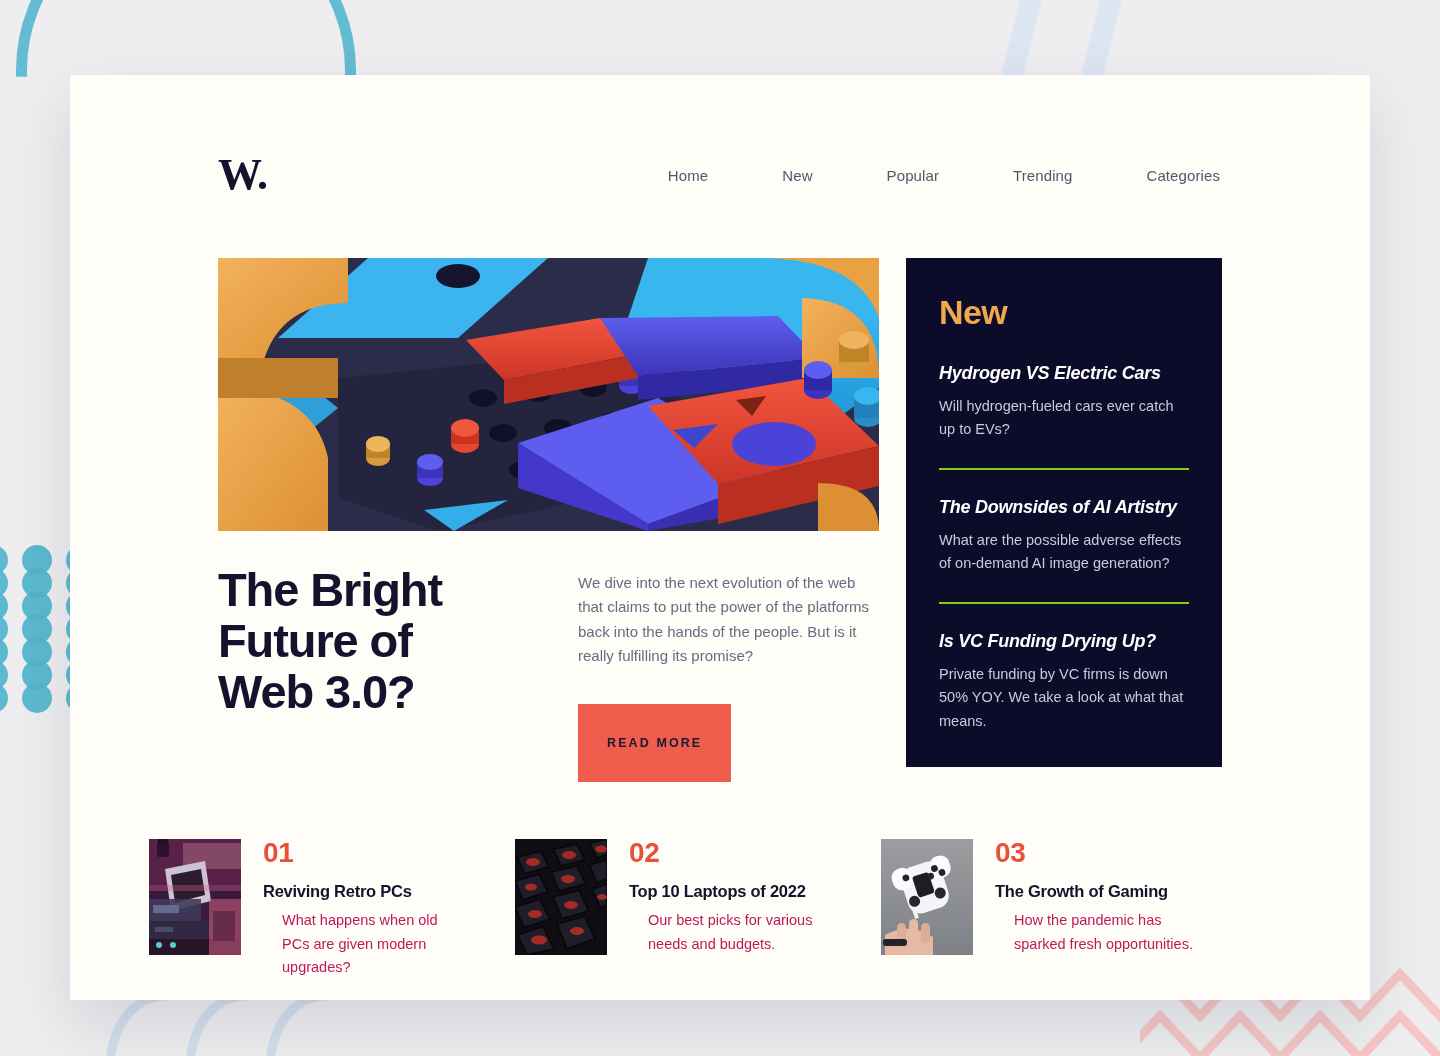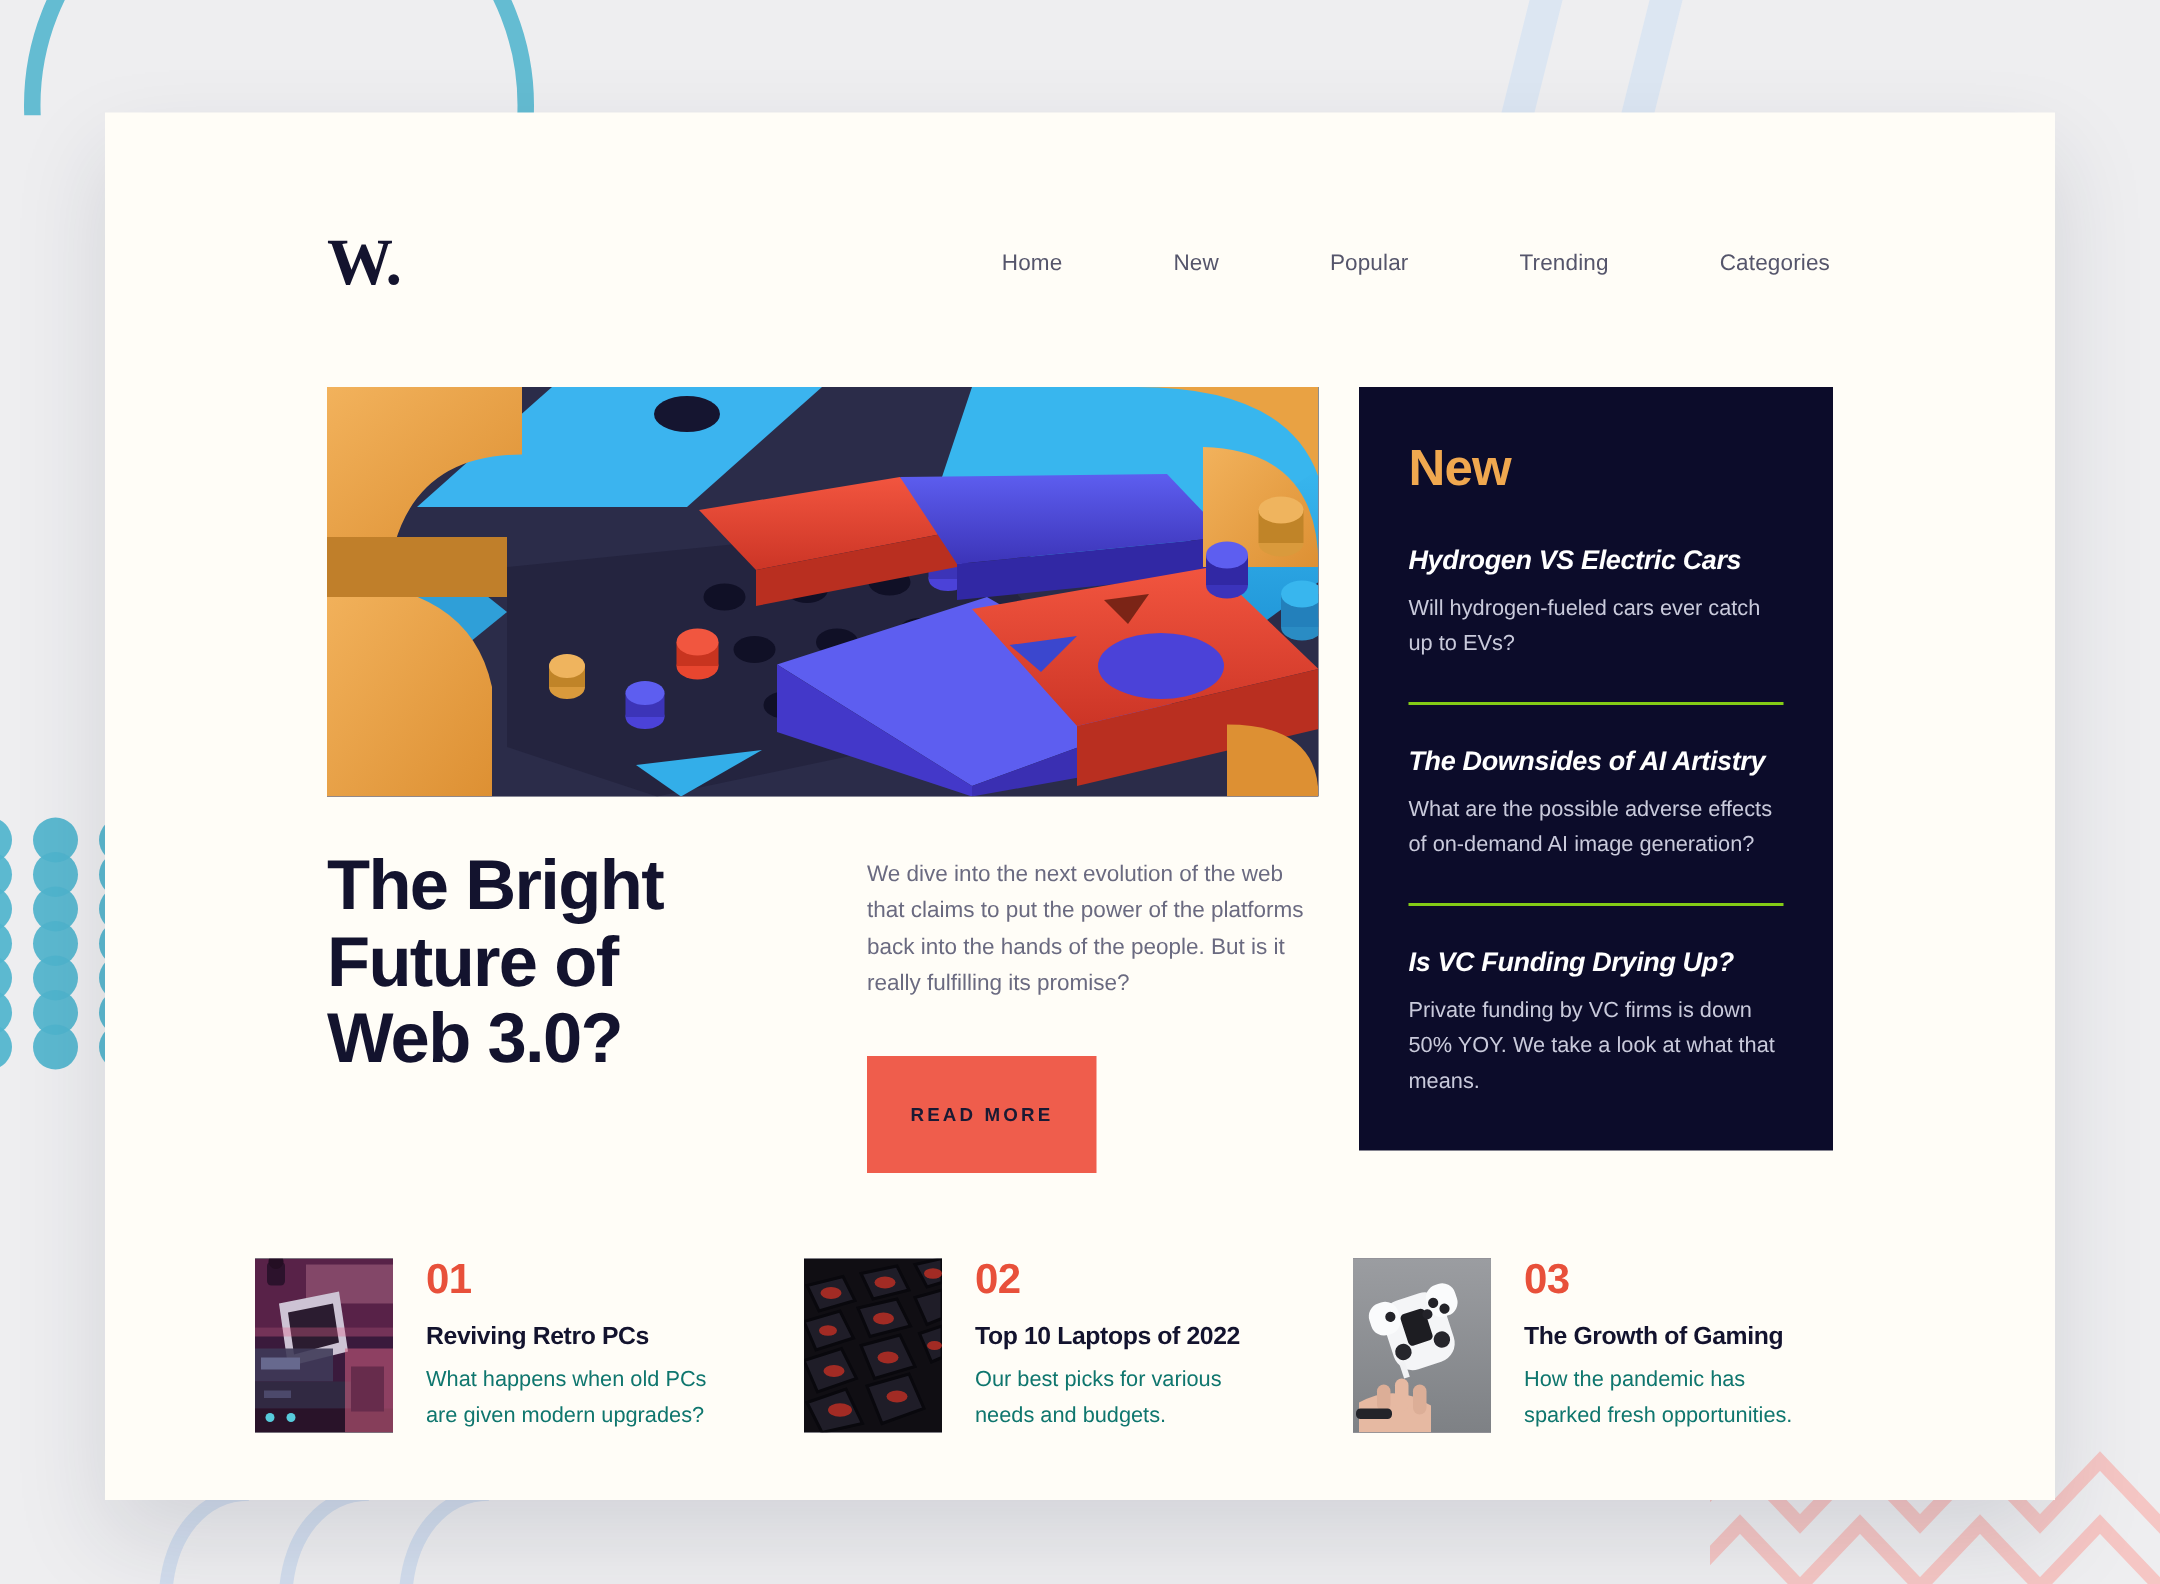--- a/index.html
+++ b/index.html
@@ -234,21 +234,21 @@
   .new-item-desc {
     font-size: 14.5px;
     line-height: 1.62;
     color: #c9cadb;
   }
 
   
   .cards-row {
     display: flex;
     gap: 50px;
-    padding: 57px 150px 0 100px;
+    padding: 57px 150px 0 79px;
   }
 
   .story-card {
     display: flex;
     gap: 22px;
     width: 316px;
     flex: none;
   }
 
   .story-thumb {
@@ -272,22 +272,23 @@
     font-size: 16.5px;
     font-weight: bold;
     color: #13132e;
     margin-top: 15px;
     letter-spacing: -.25px;
   }
 
   .story-desc {
     font-size: 14.5px;
     line-height: 1.62;
-    color: #0f766e;
+    color: #be185d;
     margin-top: 8px;
+    margin-left: 19px;
   }
 </style>
 </head>
 <body>
 
 <div class="bg-layer">
 
   <div class="deco-arc-teal"></div>
 
   <div class="deco-stripes">

